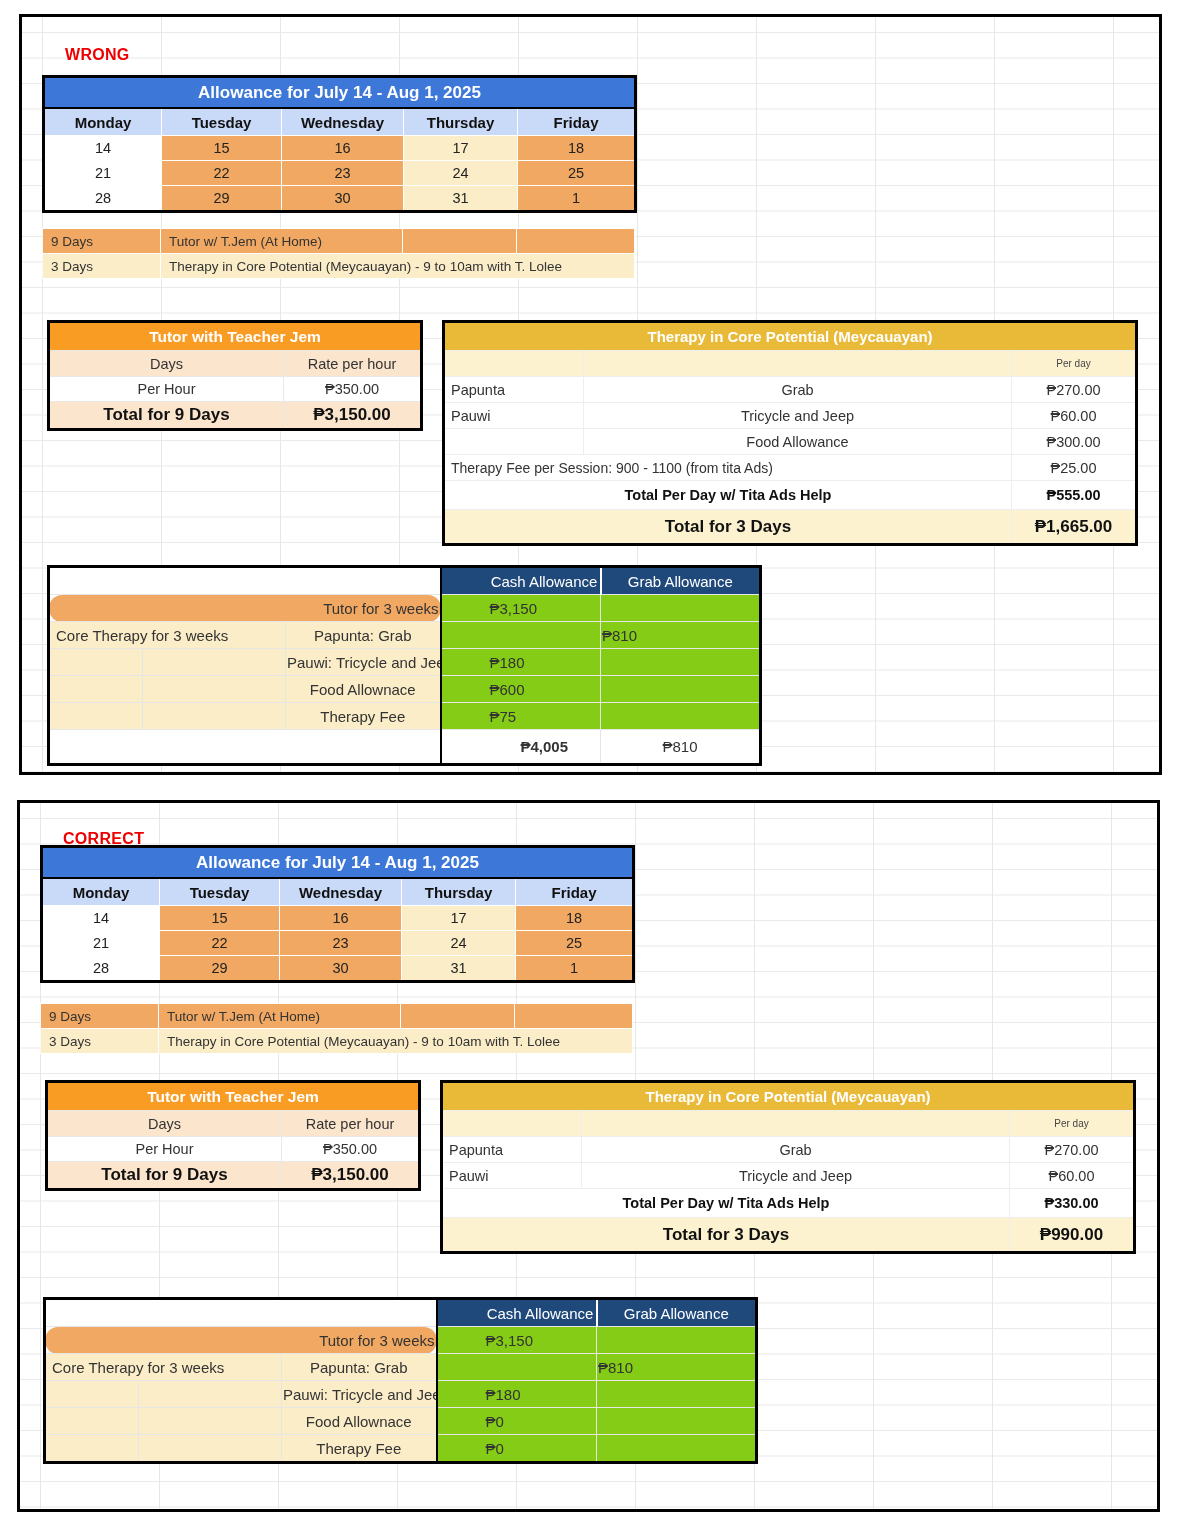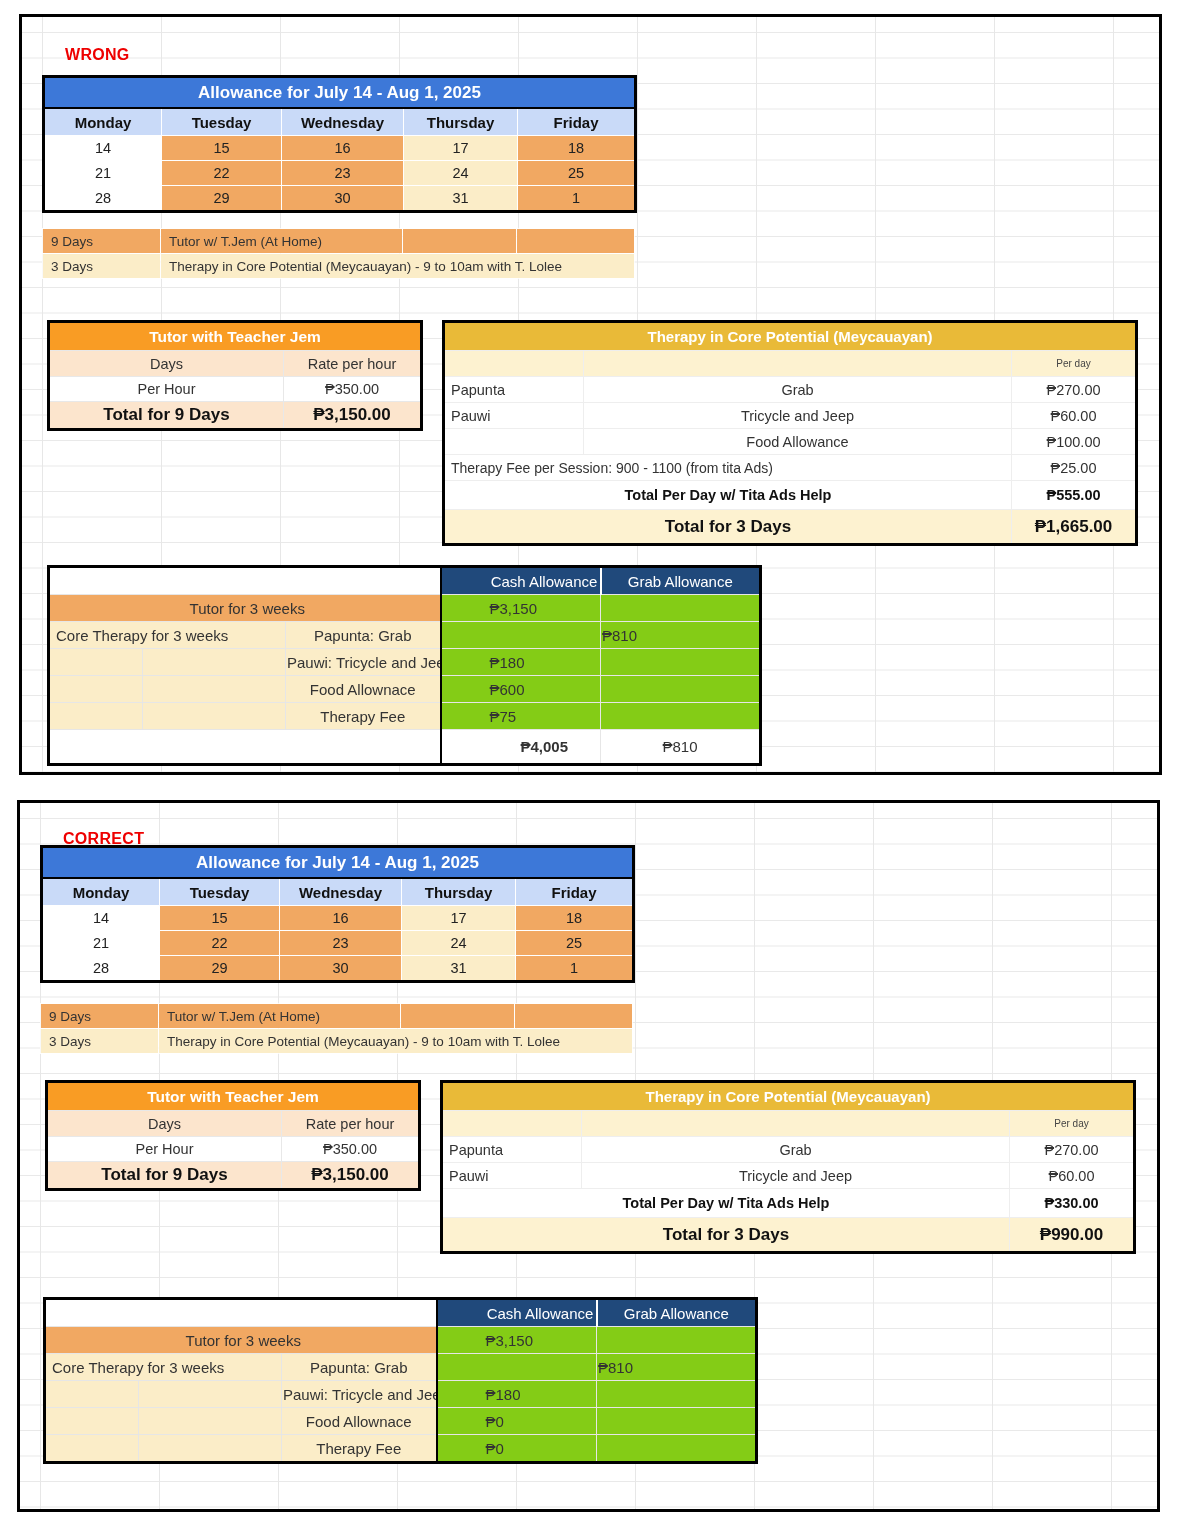--- a/index.html
+++ b/index.html
@@ -67,21 +67,21 @@
   
   .summary{border:3px solid #000;width:712px;background:#fff;}
   #panel-wrong .summary{left:25px;top:548px;}
   #panel-correct .summary{left:23px;top:494px;}
   .summary td{border:1px solid #e6e6e6;font-size:15px;color:#333;}
   .s-head td{height:24px;background:#fff;}
   .s-head .navy{background:#20497b;color:#fff;text-align:center;font-size:15px;}
   .s-head .navy2{border-left:2px solid #fff;}
   .summary .cashcol{border-left:2px solid #000;padding-left:48px;}
   .s-r td{height:24px;}
-  .orange-label{background:#f1a862;text-align:center;padding-left:6px;}
+  .orange-label{background:#f1a862;text-align:right;padding-left:6px;border-radius:13px;}
   .cream-label{background:#fbedc8;text-align:left;padding-left:6px;}
   .creamcell{background:#fbedc8;}
   .sub{background:#fbedc8;text-align:center;font-size:11px;color:#3a3a3a;}
   .val{background:#84cc16;text-align:left;color:#222;margin-left:44px;}
   .s-total td{height:31px;background:#fff;}
   .cash-total{background:#0c0cf2;color:#fff;font-weight:bold;font-size:21px;text-align:center;}
   .grab-total{background:#cfe2f3;color:#222;font-size:20px;text-align:center;border-left:2px solid #fff;}
 </style>
 </head>
 <body>
@@ -200,21 +200,21 @@
         <td class="cv">₱270.00</td>
       </tr>
       <tr class="th-row">
         <td class="ca">Pauwi</td>
         <td class="cb">Tricycle and Jeep</td>
         <td class="cv">₱60.00</td>
       </tr>
       <tr class="th-row">
         <td class="ca"></td>
         <td class="cb">Food Allowance</td>
-        <td class="cv">₱100.00</td>
+        <td class="cv">₱300.00</td>
       </tr>
       <tr class="th-row">
         <td colspan="2" class="wide">Therapy Fee per Session: 900 - 1100 (from tita Ads)</td>
         <td class="cv">₱25.00</td>
       </tr>
       <tr class="th-tpd">
         <td colspan="2">Total Per Day w/ Tita Ads Help</td>
         <td>₱555.00</td>
       </tr>
       <tr class="th-total">

